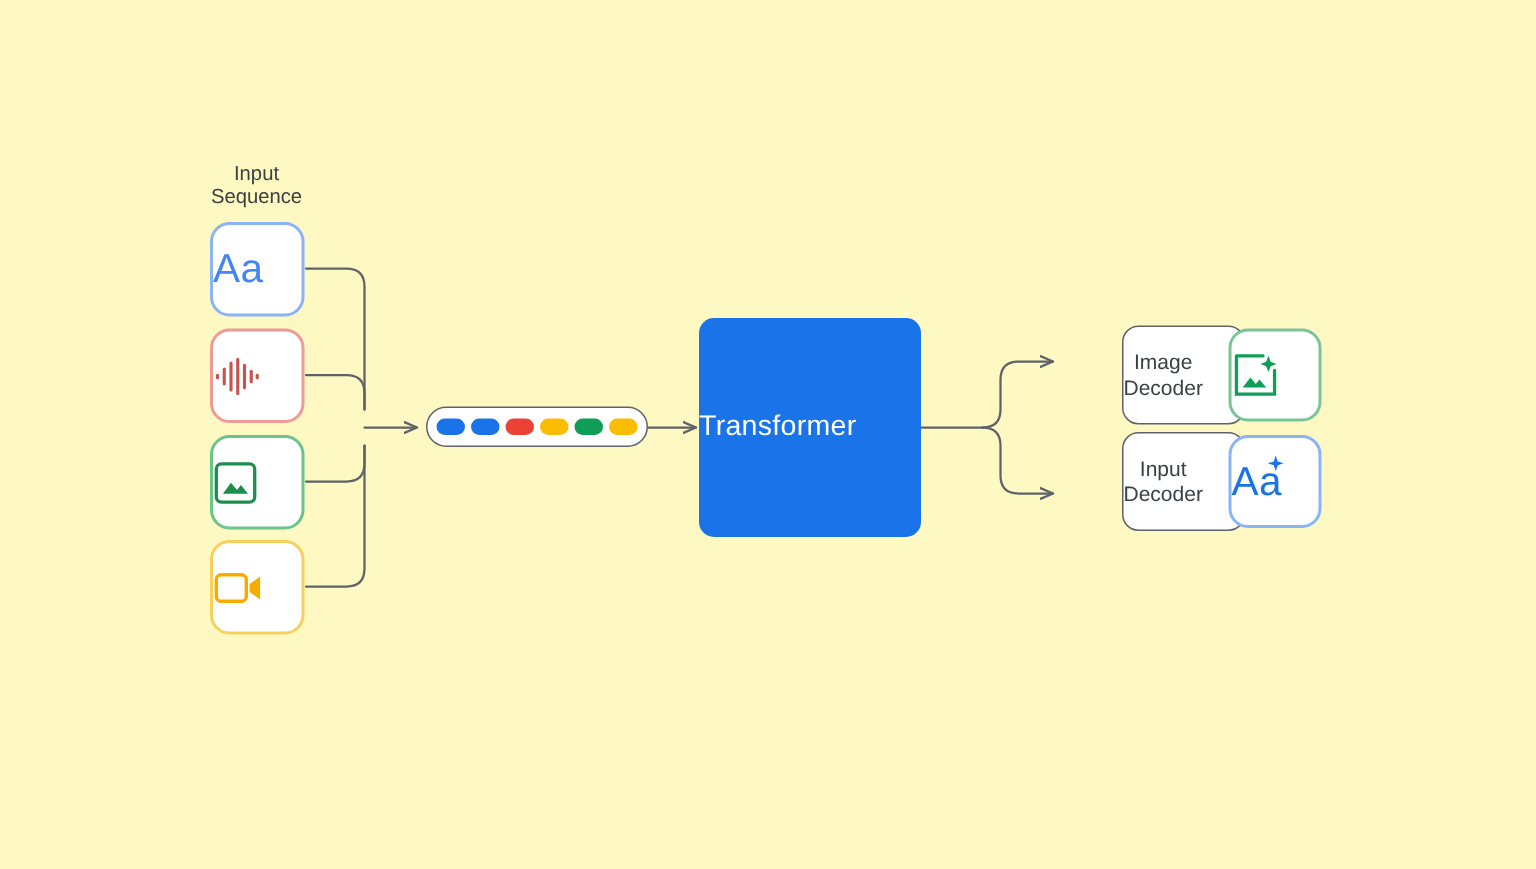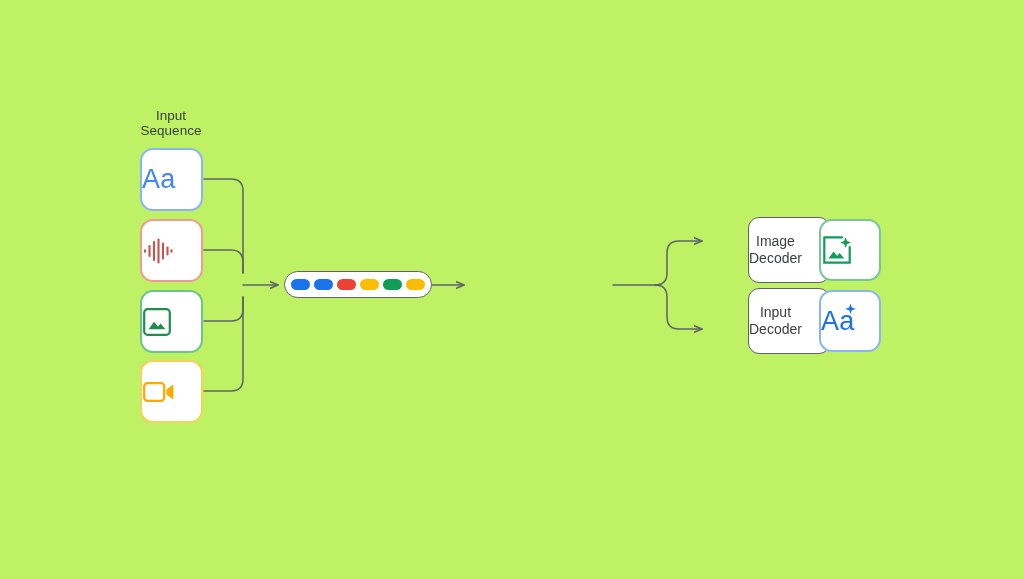--- a/index.html
+++ b/index.html
@@ -9,21 +9,21 @@
     background: #ffffff;
   }
   body {
     font-family: "Liberation Sans", sans-serif;
     -webkit-font-smoothing: antialiased;
   }
   #stage {
     position: relative;
     width: 1024px;
     height: 579px;
-    background: #bef264;
+    background: #fef9c3;
     overflow: hidden;
   }
   #wires {
     position: absolute;
     left: 0;
     top: 0;
     width: 1024px;
     height: 579px;
     pointer-events: none;
   }
@@ -205,20 +205,23 @@
 
   <div class="node pill-shell" style="left:284px; top:271px;">
     <span class="token" style="background:#1a73e8"></span>
     <span class="token" style="background:#1a73e8"></span>
     <span class="token" style="background:#ea4335"></span>
     <span class="token" style="background:#fbbc04"></span>
     <span class="token" style="background:#0f9d58"></span>
     <span class="token" style="background:#fbbc04"></span>
   </div>
 
+  <div class="node transformer" style="left:466px; top:212px;">
+    <span>Transformer</span>
+  </div>
 
   <div class="node decoder" style="left:703px; top:217px;">
     <span>Image
 Decoder</span>
   </div>
 
   <div class="node decoder" style="left:703px; top:288px;">
     <span>Input
 Decoder</span>
   </div>

